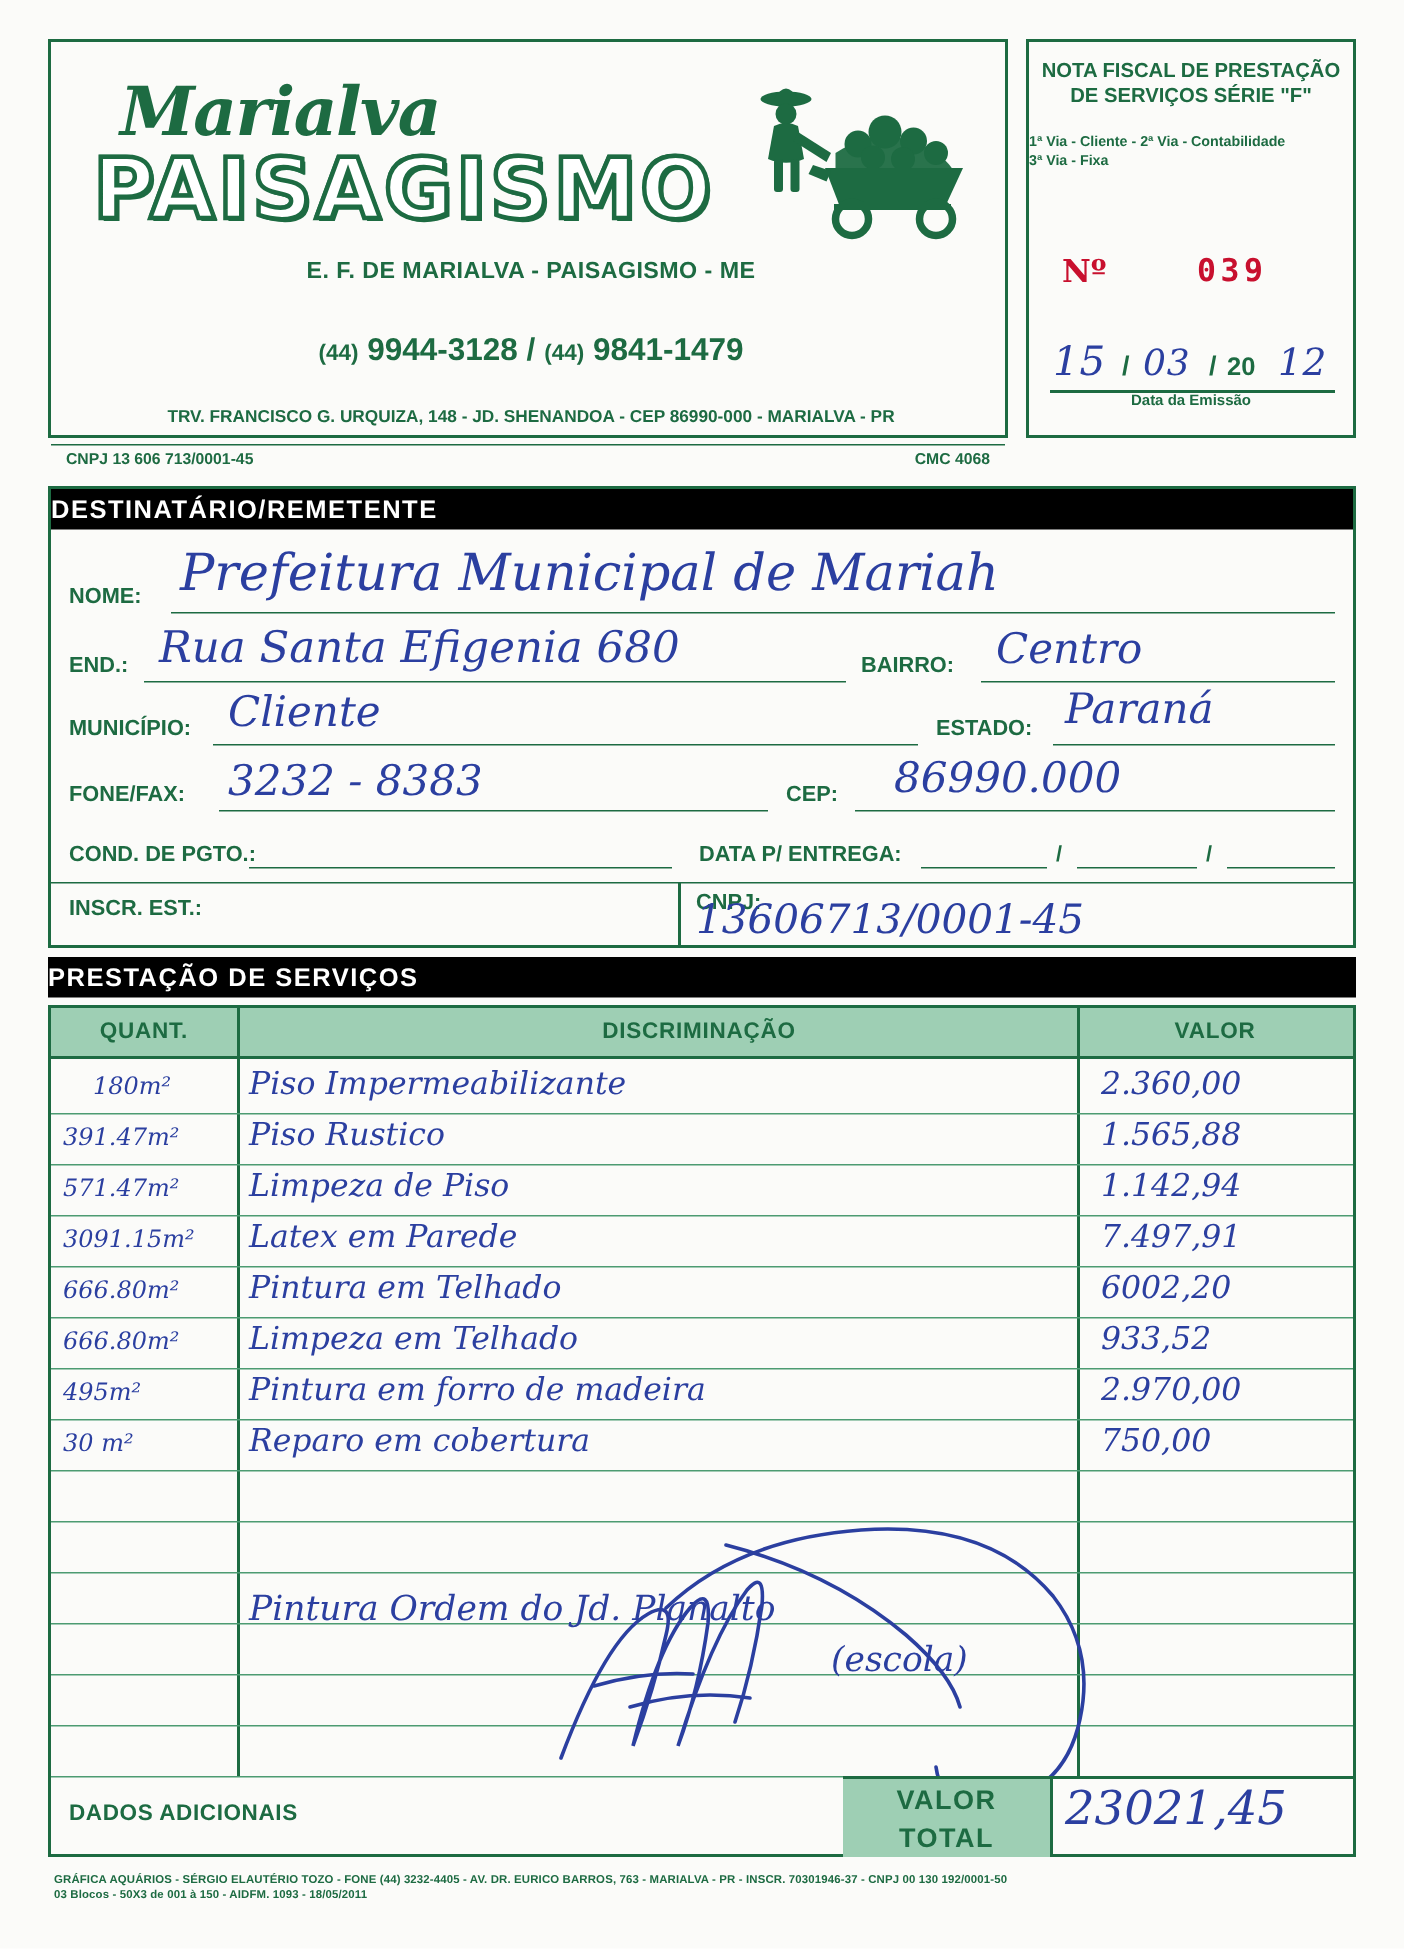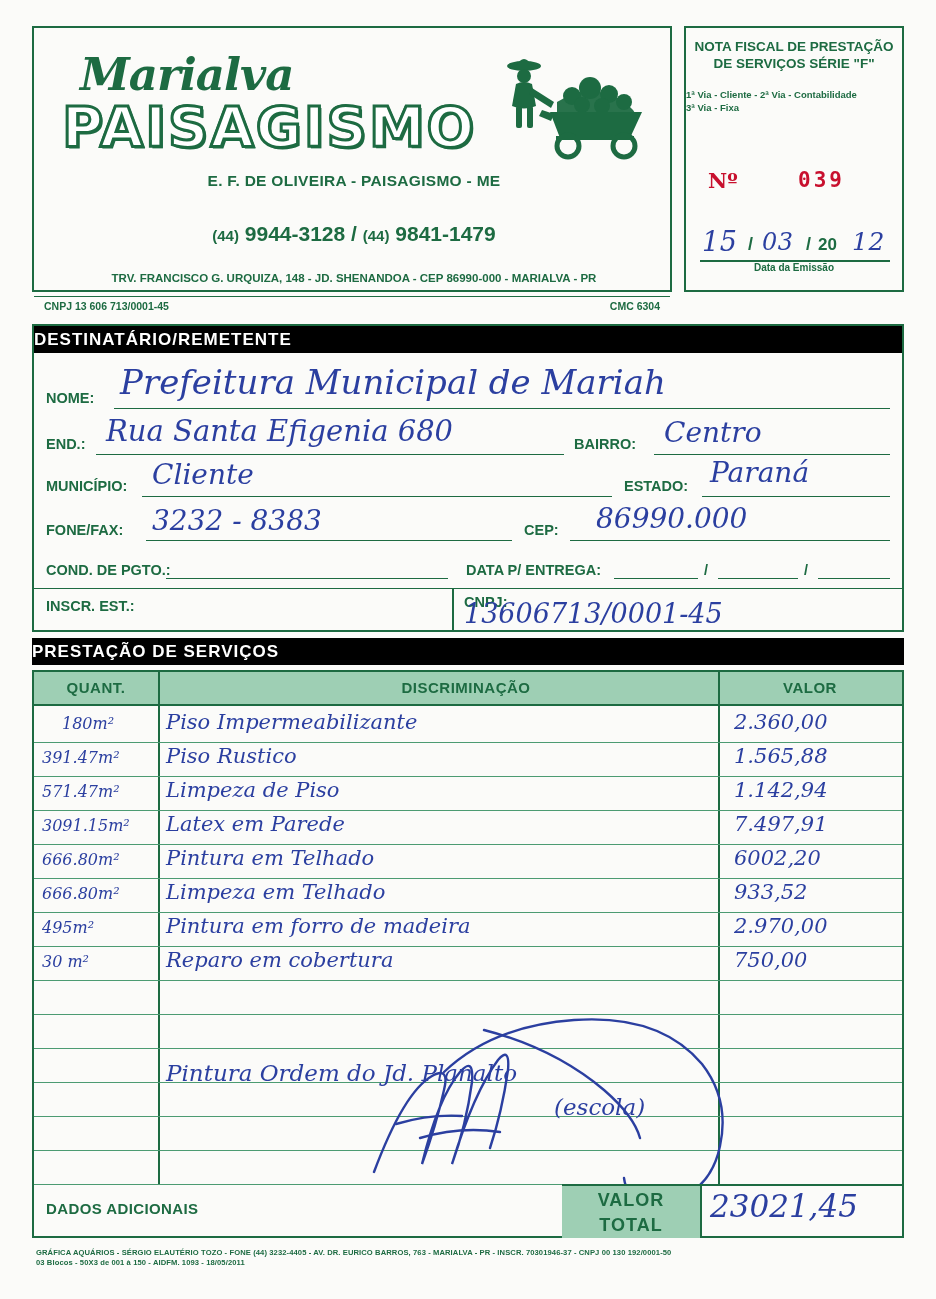--- a/index.html
+++ b/index.html
@@ -414,34 +414,34 @@
             <circle cx="110" cy="55" r="8"></circle>
             <circle cx="130" cy="56" r="8"></circle>
             <path d="M78 62 h92 l-12 26 h-70 z"></path>
             <path d="M70 60 l12 4 -3 7 -12 -5z"></path>
             <circle cx="96" cy="96" r="11" fill="none" stroke="#1d6b42" stroke-width="5"></circle>
             <circle cx="152" cy="96" r="11" fill="none" stroke="#1d6b42" stroke-width="5"></circle>
             <rect x="84" y="86" width="78" height="4"></rect>
           </g>
         </svg>
 
-        <div class="company-line">E. F. DE OLIVEIRA - PAISAGISMO - ME</div>
+        <div class="company-line">E. F. DE MARIALVA - PAISAGISMO - ME</div>
 
         <div class="phones">
           <span class="small">(44)</span>
           <span>9944-3128</span>
           <span>/</span>
           <span class="small">(44)</span>
           <span>9841-1479</span>
         </div>
 
         <div class="address-line">TRV. FRANCISCO G. URQUIZA, 148 - JD. SHENANDOA - CEP 86990-000 - MARIALVA - PR</div>
         <div class="doc-ids"></div>
         <div class="cnpj-txt">CNPJ 13 606 713/0001-45</div>
-        <div class="cmc-txt">CMC 6304</div>
+        <div class="cmc-txt">CMC 4068</div>
       </div>
 
       <div class="header-right">
         <div class="nf-title">
           <div>NOTA FISCAL DE PRESTAÇÃO</div>
           <div>DE SERVIÇOS SÉRIE "F"</div>
         </div>
         <div class="vias">
           <div>1ª Via - Cliente  -  2ª Via - Contabilidade</div>
           <div>3ª Via - Fixa</div>

